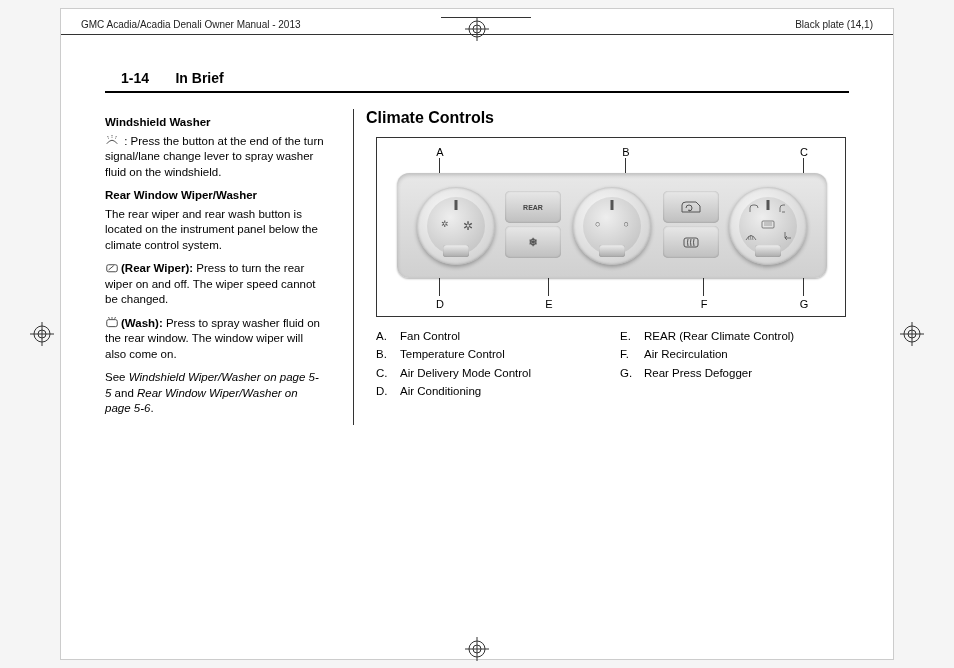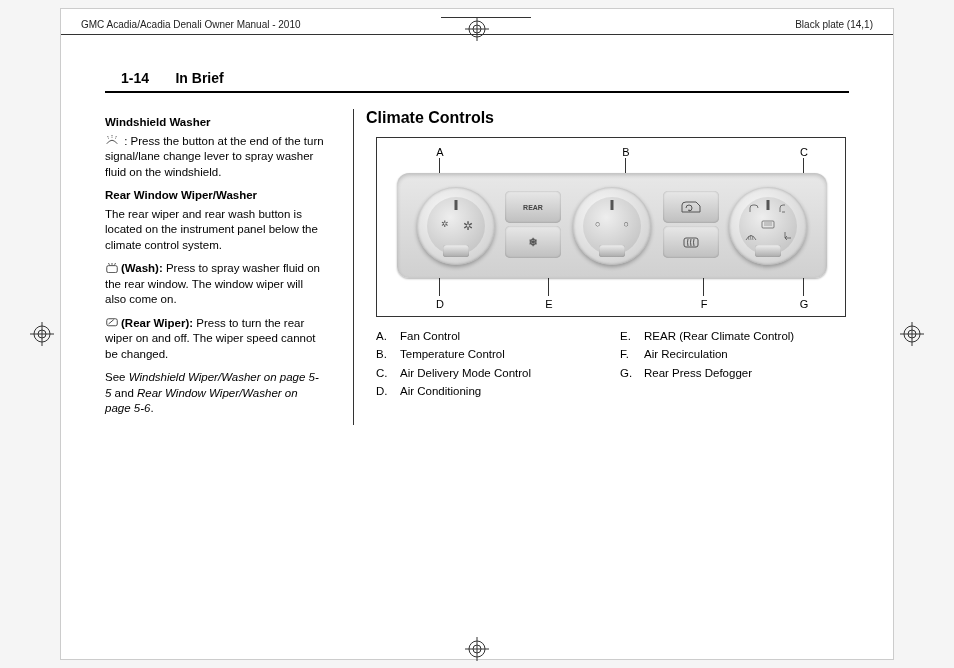--- a/index.html
+++ b/index.html
@@ -242,21 +242,21 @@
   <div class="reg-mark reg-bottom">
     <svg viewBox="0 0 24 24">
         <circle cx="12" cy="12" r="8" fill="none" stroke="#333" stroke-width="1"></circle>
         <circle cx="12" cy="12" r="4" fill="none" stroke="#333" stroke-width="1"></circle>
         <line x1="0" y1="12" x2="24" y2="12" stroke="#333" stroke-width="1"></line>
         <line x1="12" y1="0" x2="12" y2="24" stroke="#333" stroke-width="1"></line>
       </svg>
   </div>
 
   <div class="header-strip">
-    <span class="header-left">GMC Acadia/Acadia Denali Owner Manual - 2010</span>
+    <span class="header-left">GMC Acadia/Acadia Denali Owner Manual - 2013</span>
     <span class="header-right">Black plate (14,1)</span>
   </div>
   <div class="header-line-top"></div>
   <div class="header-line-mid"></div>
 
   <div class="page-content">
 
     <div class="section-header">
       <span class="page-num">1-14</span>
       <span class="section-title">In Brief</span>
@@ -276,35 +276,35 @@
               </svg>
           </span><span> :  Press the button at the end of the turn signal/lane change lever to spray washer fluid on the windshield.</span>
         </div>
 
         <div class="heading-sm">Rear Window Wiper/Washer</div>
         <div class="para">The rear wiper and rear wash button is located on the instrument panel below the climate control system.</div>
 
         <div class="para">
           <span class="inline-icon">
             <svg viewBox="0 0 16 12">
+                <rect x="2" y="2" width="12" height="8" rx="2" fill="none" stroke="#333"></rect>
+                <line x1="4" y1="8" x2="10" y2="3" stroke="#333"></line>
+              </svg>
+          </span><span class="bold">(Rear Wiper):</span><span>  Press to turn the rear wiper on and off. The wiper speed cannot be changed.</span>
+        </div>
+
+        <div class="para">
+          <span class="inline-icon">
+            <svg viewBox="0 0 16 12">
                 <rect x="2" y="3" width="12" height="8" rx="2" fill="none" stroke="#333"></rect>
                 <line x1="5" y1="2" x2="4" y2="0" stroke="#333"></line>
                 <line x1="8" y1="2" x2="8" y2="0" stroke="#333"></line>
                 <line x1="11" y1="2" x2="12" y2="0" stroke="#333"></line>
               </svg>
           </span><span class="bold">(Wash):</span><span>  Press to spray washer fluid on the rear window. The window wiper will also come on.</span>
-        </div>
-
-        <div class="para">
-          <span class="inline-icon">
-            <svg viewBox="0 0 16 12">
-                <rect x="2" y="2" width="12" height="8" rx="2" fill="none" stroke="#333"></rect>
-                <line x1="4" y1="8" x2="10" y2="3" stroke="#333"></line>
-              </svg>
-          </span><span class="bold">(Rear Wiper):</span><span>  Press to turn the rear wiper on and off. The wiper speed cannot be changed.</span>
         </div>
 
         <div class="para">
           <span>See </span><span class="italic">Windshield Wiper/Washer on page 5-5</span><span> and </span><span class="italic">Rear Window Wiper/Washer on page 5-6</span><span>.</span>
         </div>
       </div>
 
       <div class="col-right col-border">
         <div class="heading-lg">Climate Controls</div>
 

